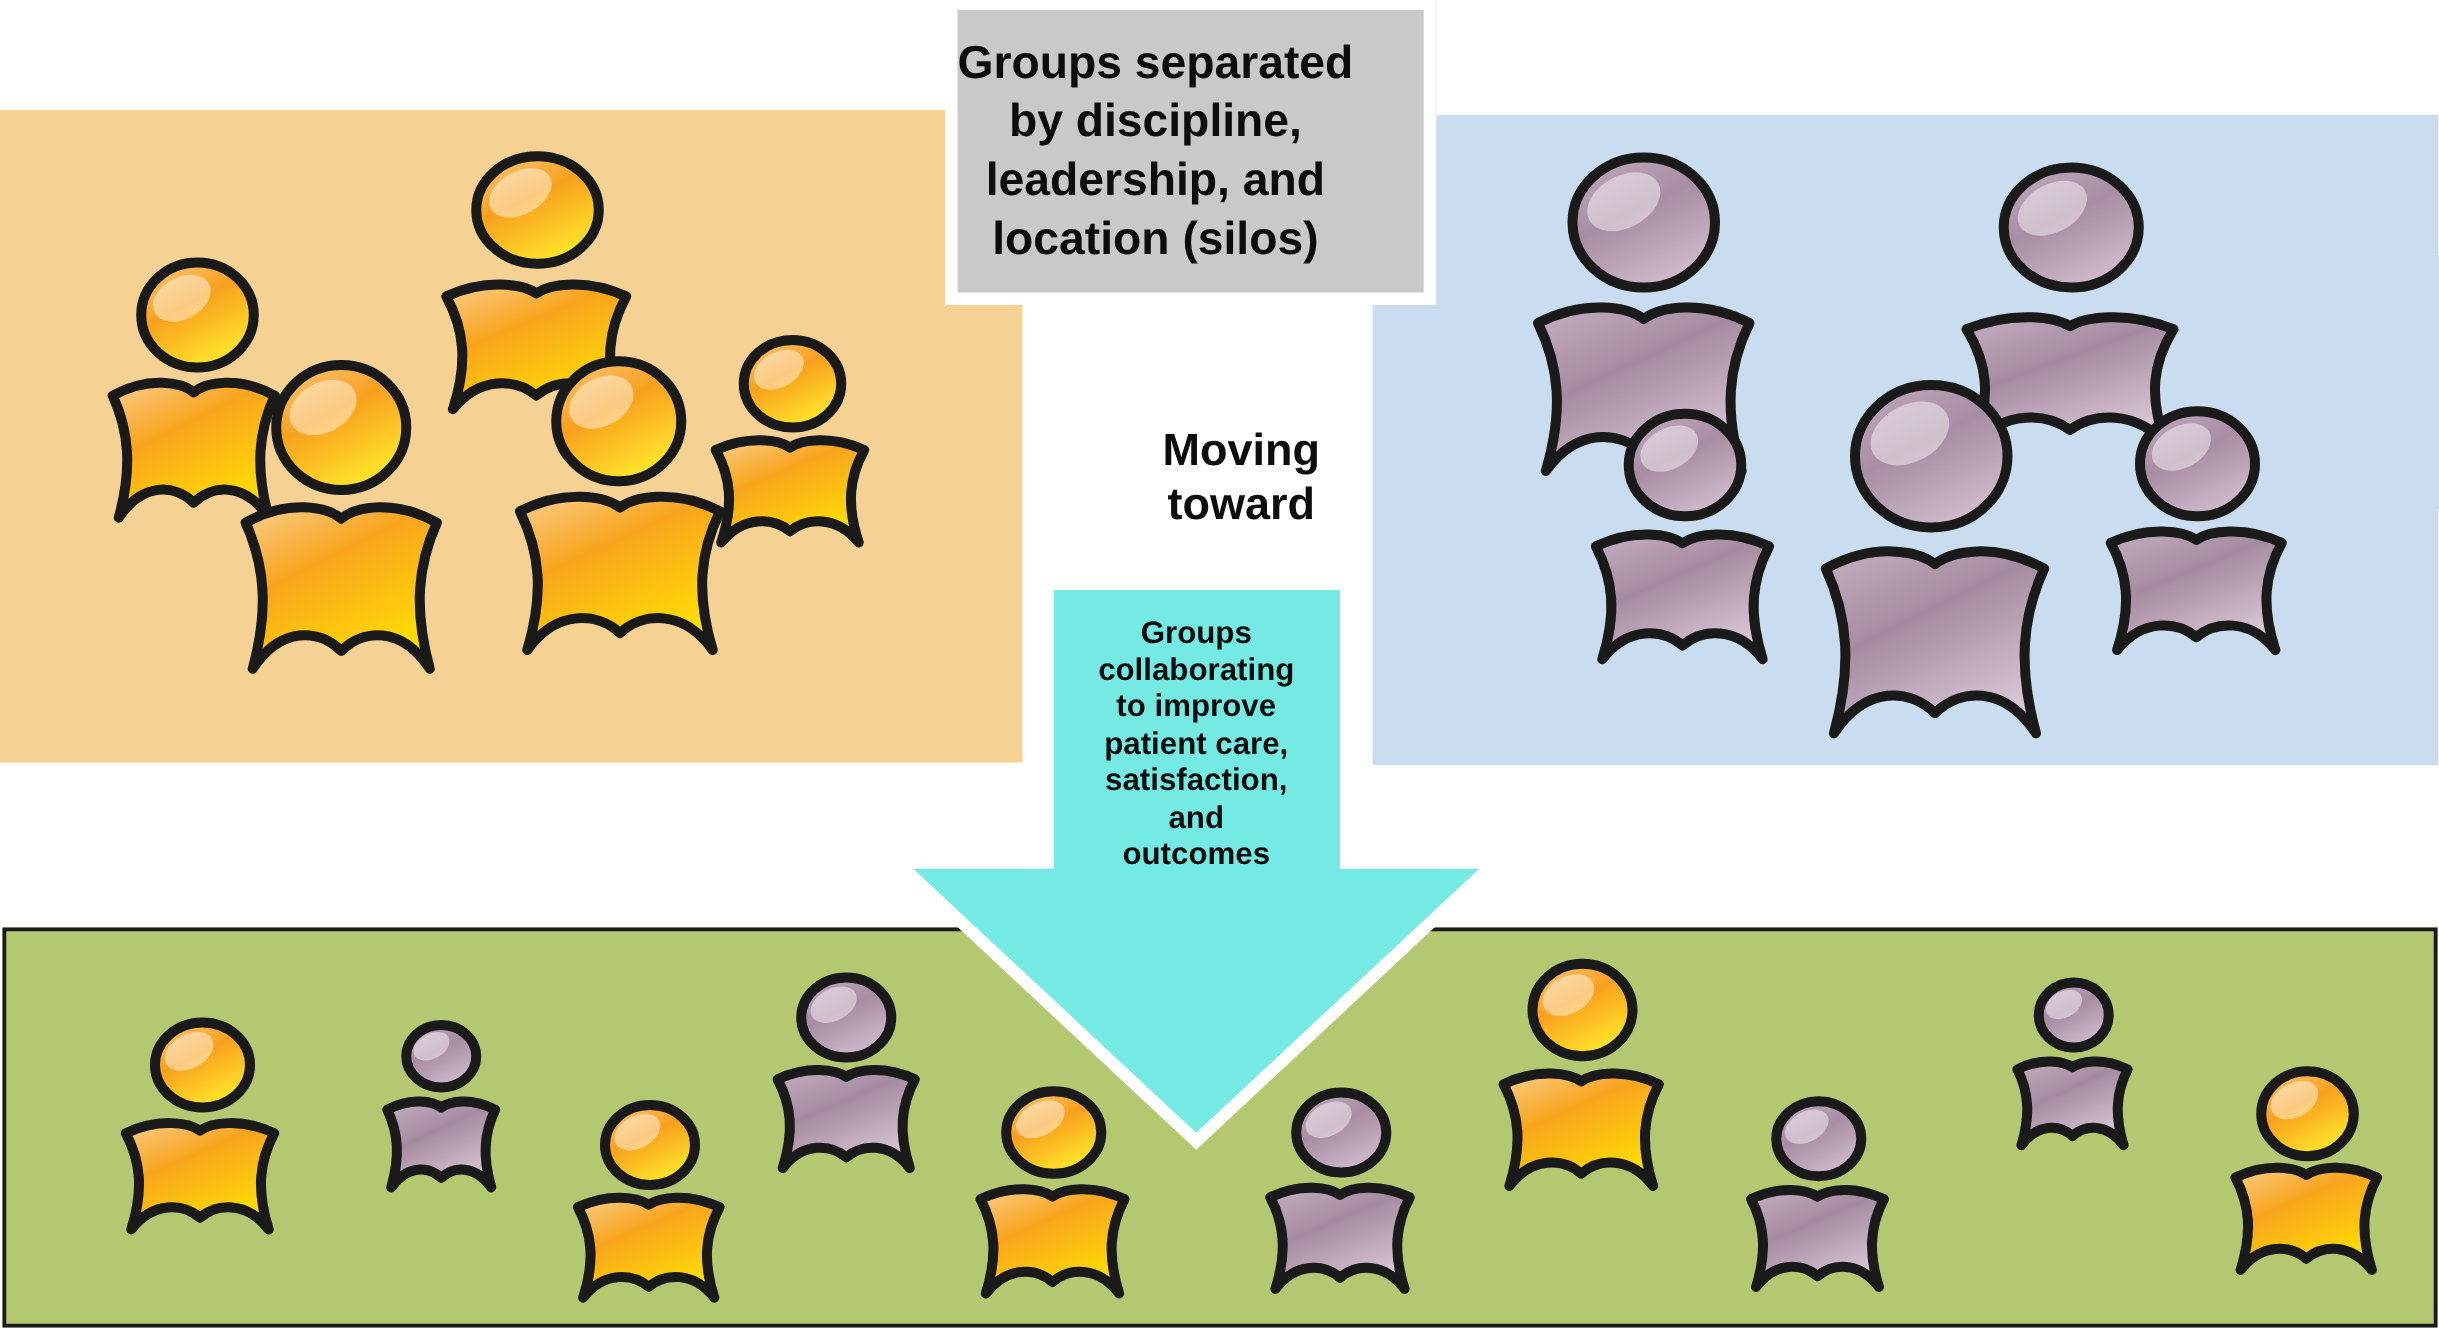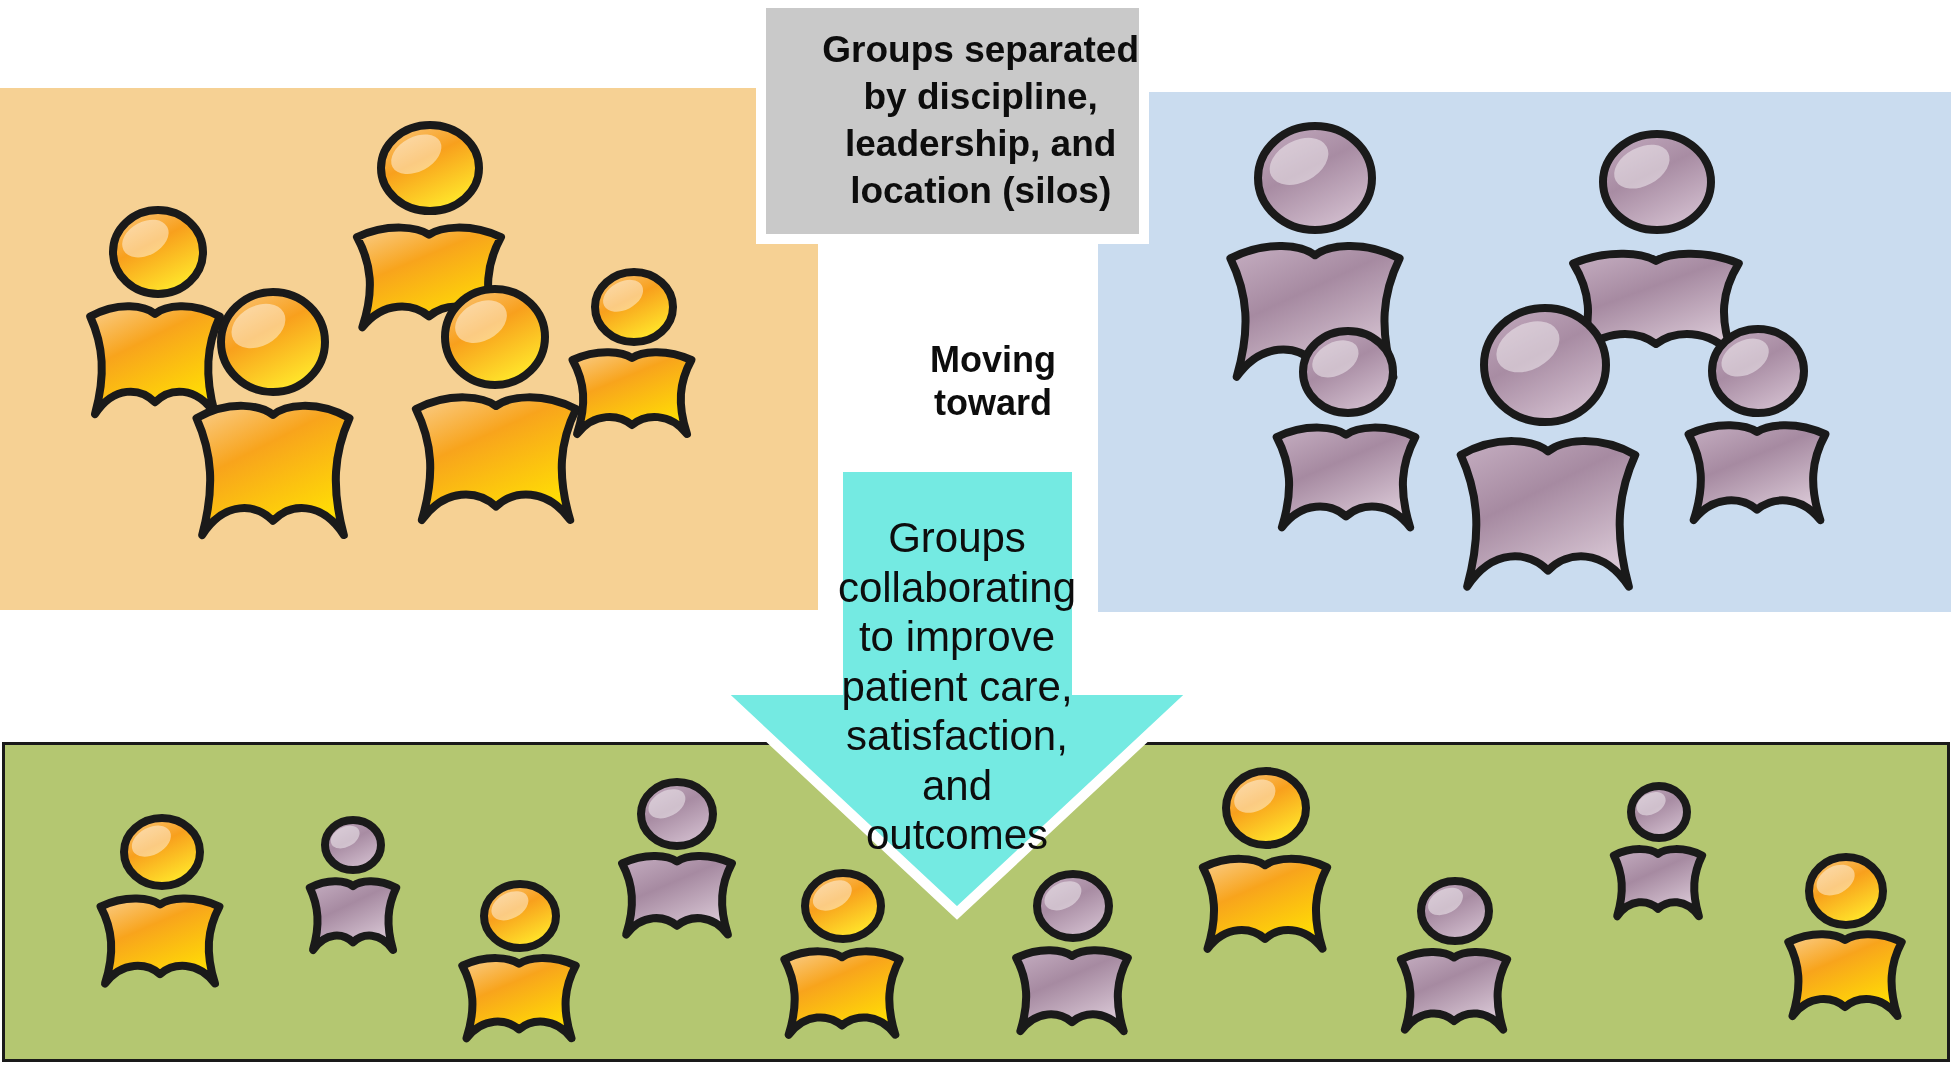--- a/index.html
+++ b/index.html
@@ -8,25 +8,25 @@
   .panel{position:absolute;}
   #panel-silo-left{left:0;top:88px;width:818px;height:522px;}
   #panel-silo-right{left:1098px;top:92px;width:853px;height:520px;}
   #panel-collaboration{left:2px;top:742px;width:1942px;height:314px;border:3px solid #1a1a1a;}
   #figures-svg{position:absolute;left:0;top:0;width:1951px;height:1068px;pointer-events:none;}
   .txt{position:absolute;white-space:pre-line;text-align:center;color:#0d0d0d;}
   #header-box{
     left:756px;top:0;width:393px;height:244px;
     border:10px solid #ffffff;border-top-width:8px;
     box-sizing:border-box;
-    display:flex;align-items:center;justify-content:flex-end;
+    display:flex;align-items:center;justify-content:flex-start;
     font-size:37px;font-weight:700;line-height:1.27;
   }
   #moving-toward{left:833px;top:338px;width:320px;font-size:36px;font-weight:600;line-height:1.2;}
-  #arrow-text{left:782px;top:513px;width:350px;font-size:42px;font-weight:400;line-height:1.18;}
+  #arrow-text{left:782px;top:492px;width:350px;font-size:25px;font-weight:700;line-height:1.18;}
 </style>
 </head>
 <body>
 
 <div id="stage">
 
   <div class="panel" id="panel-silo-left" style="background: rgb(246, 209, 148);"></div>
   <div class="panel" id="panel-silo-right" style="background: rgb(202, 220, 239);"></div>
   <div class="panel" id="panel-collaboration" style="background: rgb(180, 199, 113);"></div>
 

